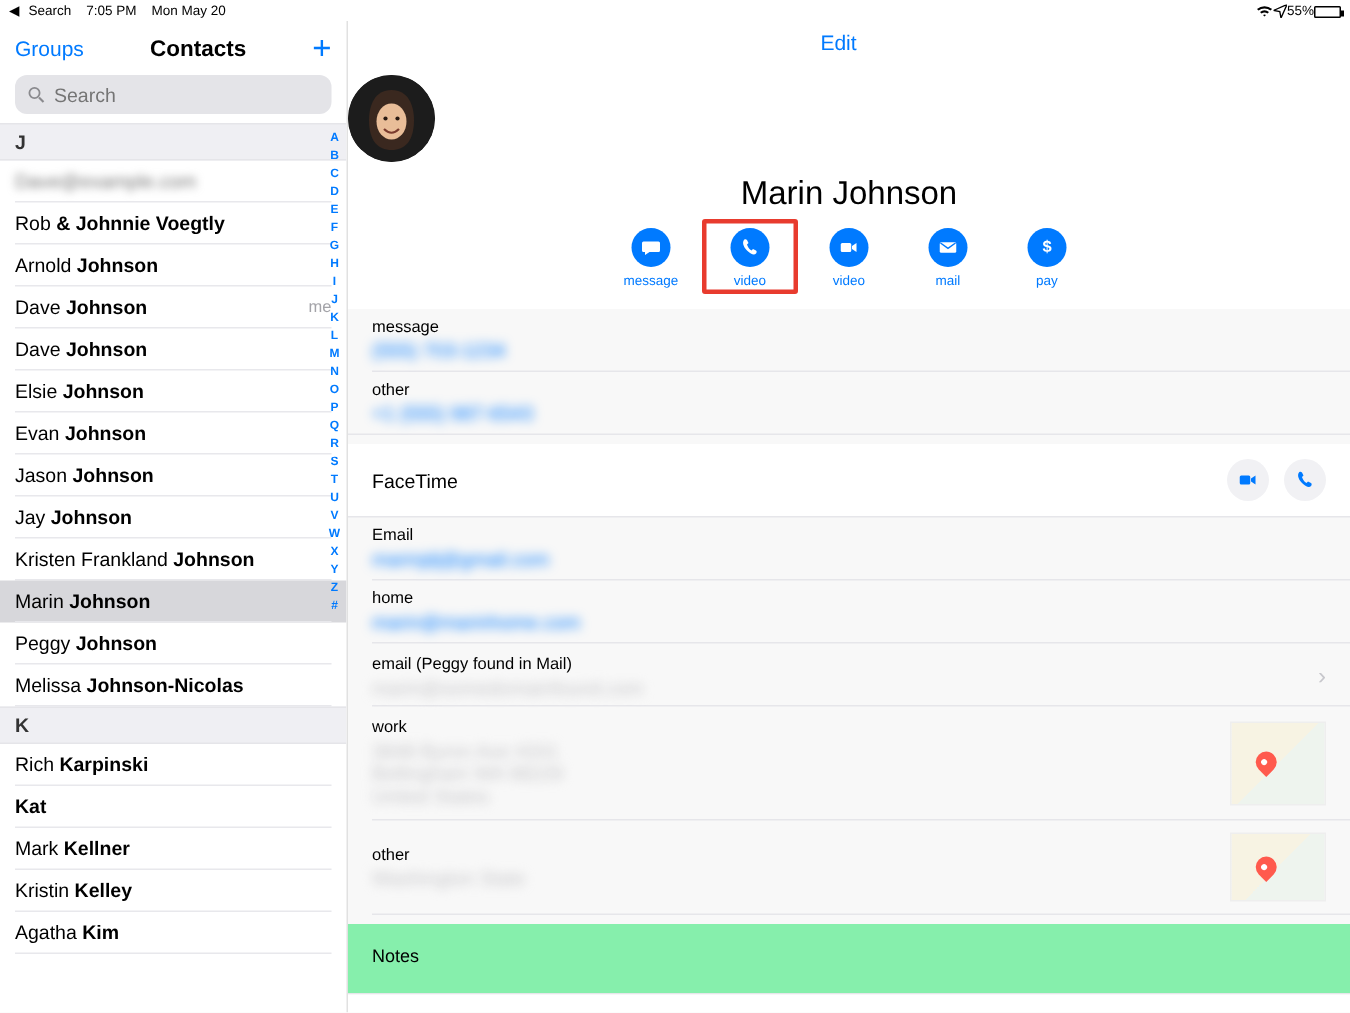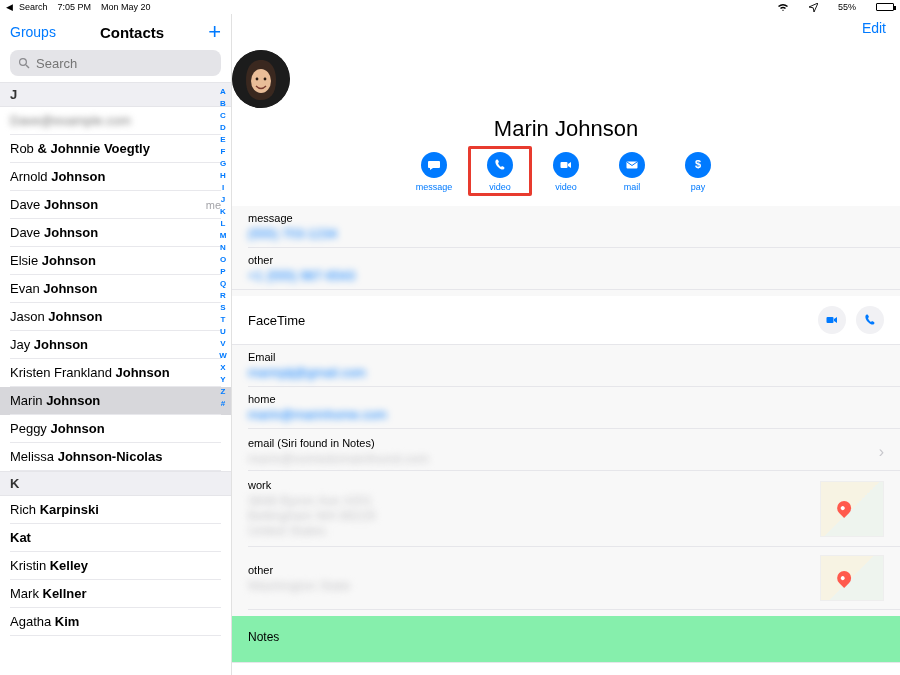--- a/index.html
+++ b/index.html
@@ -2,21 +2,21 @@
 <html><head>
 <meta charset="utf-8">
 <style>
   * { box-sizing: border-box; margin: 0; padding: 0; }
   body { font-family: -apple-system, "Helvetica Neue", Arial, sans-serif; font-size: 13px; color: #000; background: #fff; width: 900px; height: 675px; overflow: hidden; }
   .root { display: flex; flex-direction: column; height: 100%; }
 
   
   .statusbar { height: 14px; display: flex; align-items: center; justify-content: space-between; padding: 0 6px; font-size: 9px; color: #000; }
   .sb-left { display: flex; align-items: center; gap: 6px; }
-  .sb-right { display: flex; align-items: center; gap: 20px; }
+  .sb-right { display: flex; align-items: flex-end; gap: 0; }
   .back-caret { font-size: 9px; }
   .battery { width: 18px; height: 8px; border: 1px solid #000; border-radius: 1px; position: relative; }
   .battery::after { content: ''; position: absolute; right: -3px; top: 2px; width: 2px; height: 4px; background: #000; }
   .battery-fill { background: #000; height: 100%; width: 55%; }
 
   
   .split { flex: 1; display: flex; min-height: 0; }
   .sidebar { width: 232px; border-right: 1px solid #e1e1e1; display: flex; flex-direction: column; }
   .detail { flex: 1; display: flex; flex-direction: column; background: #f8f8f8; }
 
@@ -42,21 +42,21 @@
   .row .name { white-space: nowrap; overflow: hidden; text-overflow: ellipsis; text-align: right; }
   .row .me { color: #a3a3a8; font-size: 11px; }
   .blur-row { filter: blur(3px); color: #777; }
 
   
   .alpha { position: absolute; right: 2px; top: 0; bottom: 0; display: flex; flex-direction: column; justify-content: flex-start; padding-top: 4px; gap: 0; color: #007aff; font-size: 8px; font-weight: 600; }
   .alpha span { line-height: 12px; text-align: center; width: 12px; }
 
   
   .detail-white { background: #fff; }
-  .detail-top { display: flex; align-items: flex-start; justify-content: flex-end; height: 36px; padding: 6px 14px 0 0; }
+  .detail-top { display: flex; align-items: flex-start; justify-content: center; height: 36px; padding: 6px 14px 0 0; }
   .avatar-wrap { text-align: center; padding-top: 0px; }
   .contact-name { text-align: center; font-size: 22px; font-weight: 400; margin-top: 8px; }
 
   
   .actions { display: flex; justify-content: center; gap: 22px; margin-top: 10px; padding-bottom: 14px; }
   .action { display: flex; flex-direction: column; align-items: center; gap: 4px; width: 44px; }
   .action .circle { width: 26px; height: 26px; border-radius: 50%; background: #007aff; display: flex; align-items: center; justify-content: center; color: #fff; }
   .action .albl { font-size: 9px; color: #007aff; }
   .action.highlight { position: relative; }
   .highlight-box { position: absolute; border: 3px solid #e83b2e; border-radius: 2px; top: -6px; left: -10px; right: -10px; bottom: -4px; }
@@ -218,26 +218,26 @@
                 <span class="name">Rich <b>Karpinski</b></span>
               </div>
             </div>
             <div class="row">
               <div class="row-inner">
                 <span class="name"><b>Kat</b></span>
               </div>
             </div>
             <div class="row">
               <div class="row-inner">
+                <span class="name">Mark <b>Kellner</b></span>
+              </div>
+            </div>
+            <div class="row">
+              <div class="row-inner">
                 <span class="name">Kristin <b>Kelley</b></span>
-              </div>
-            </div>
-            <div class="row">
-              <div class="row-inner">
-                <span class="name">Mark <b>Kellner</b></span>
               </div>
             </div>
             <div class="row">
               <div class="row-inner">
                 <span class="name">Agatha <b>Kim</b></span>
               </div>
             </div>
           </div>
         <div class="alpha" id="alpha-index">
             <span>A</span>
@@ -368,21 +368,21 @@
               <div class="field-value blur">marinjdj@gmail.com</div>
             </div>
             <div class="sep"></div>
             <div class="field-block">
               <div class="field-label">home</div>
               <div class="field-value blur">marin@marinhome.com</div>
             </div>
             <div class="sep"></div>
             <div class="siri-row">
               <div>
-                <div class="field-label">email (Siri found in Notes)</div>
+                <div class="field-label">email (Peggy found in Mail)</div>
                 <div class="field-value gray blur">marin@somedomainfound.com</div>
               </div>
               <span class="chevron">›</span>
             </div>
             <div class="sep"></div>
             <div class="map-row">
               <div style="flex: 1 1 0%;">
                 <div class="field-label">work</div>
                 <div class="field-value gray blur" style="color:#c6c6c9">3848 Byron Ave #201<br>Bellingham WA 98229<br>United States</div>
               </div>

